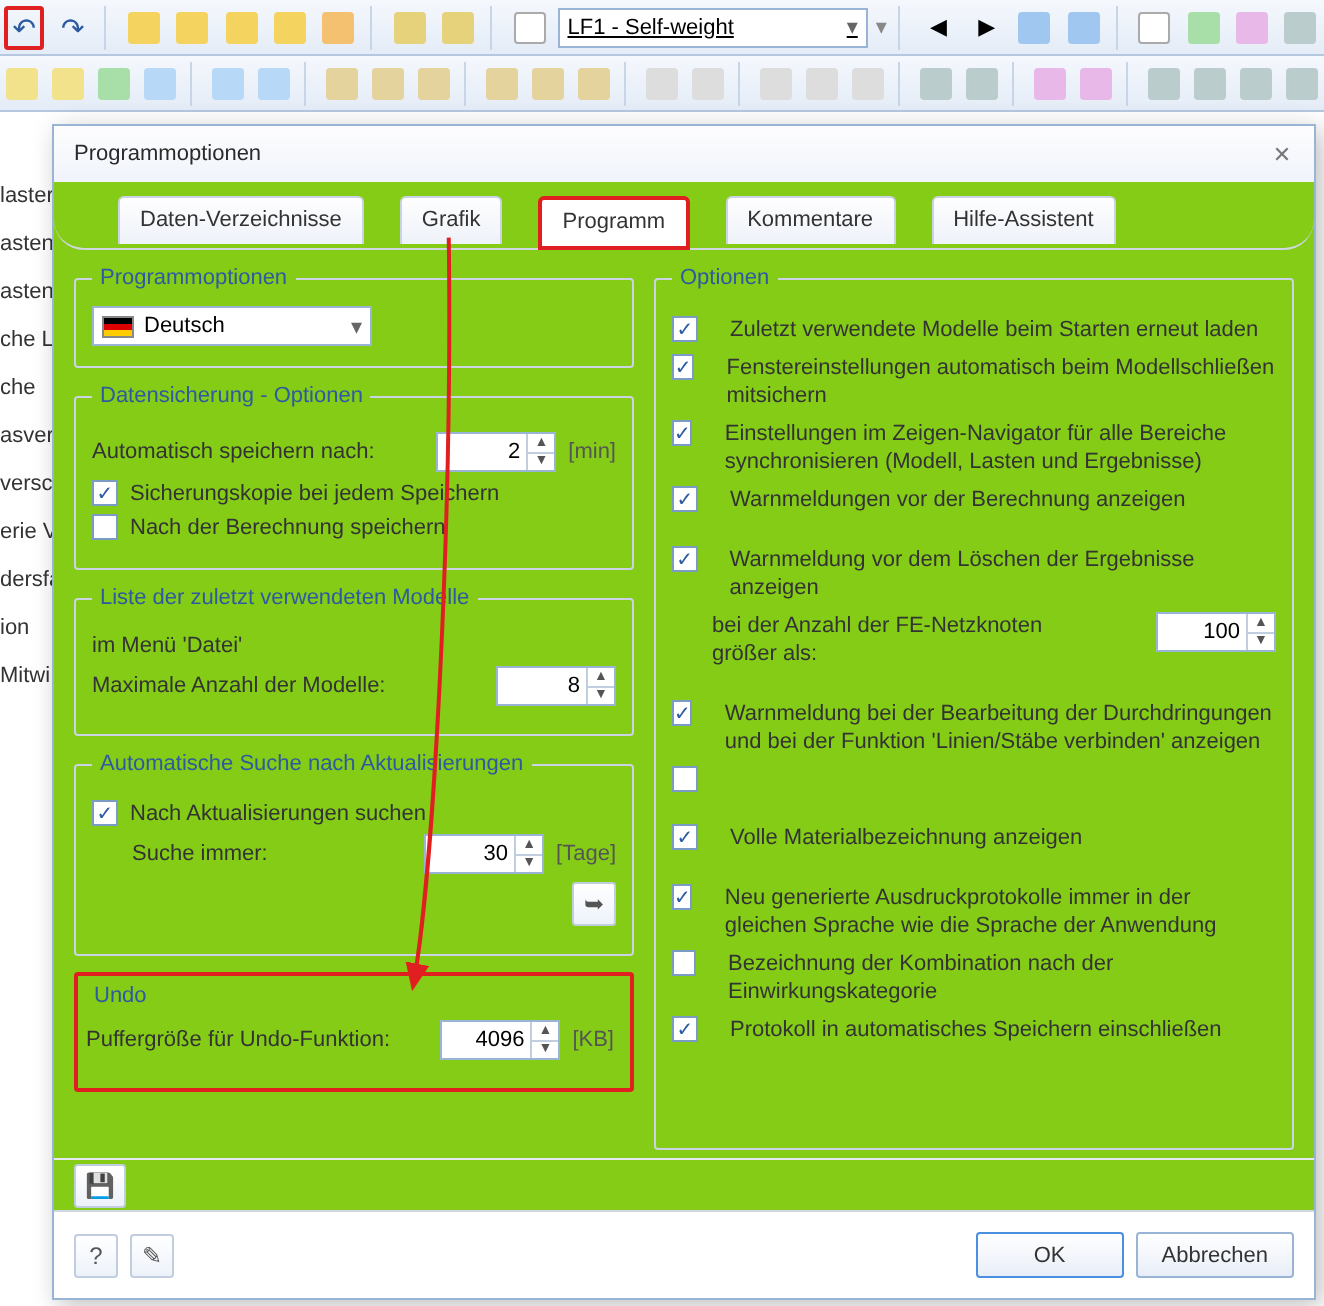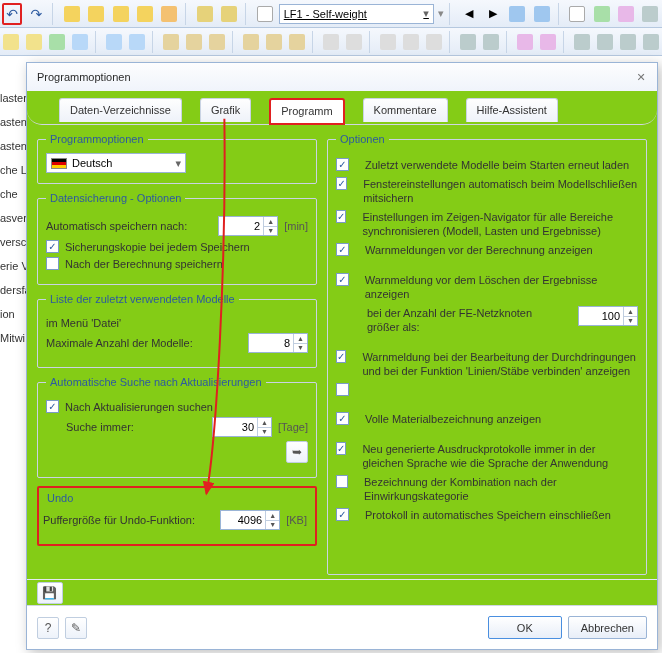--- a/index.html
+++ b/index.html
@@ -366,21 +366,21 @@
           </div>
         <div class="opt-row">
             <span class="chk checked"></span>
             <span class="lbl">Warnmeldungen vor der Berechnung anzeigen</span>
           </div>
         <div style="height:6px"></div>
         <div class="opt-row">
             <span class="chk checked"></span>
             <span class="lbl">Warnmeldung vor dem Löschen der Ergebnisse anzeigen</span>
           </div>
-        <div class="opt-row" style="margin-left:31px">
+        <div class="opt-row" style="margin-left:20px">
           <span class="lbl">bei der Anzahl der FE-Netzknoten größer als:</span>
           <span style="flex:1"></span>
           <span class="spin">
               <input value="100" style="">
               <span class="arrows">
                 <span>▲</span>
                 <span>▼</span>
               </span>
             </span>
         </div>

